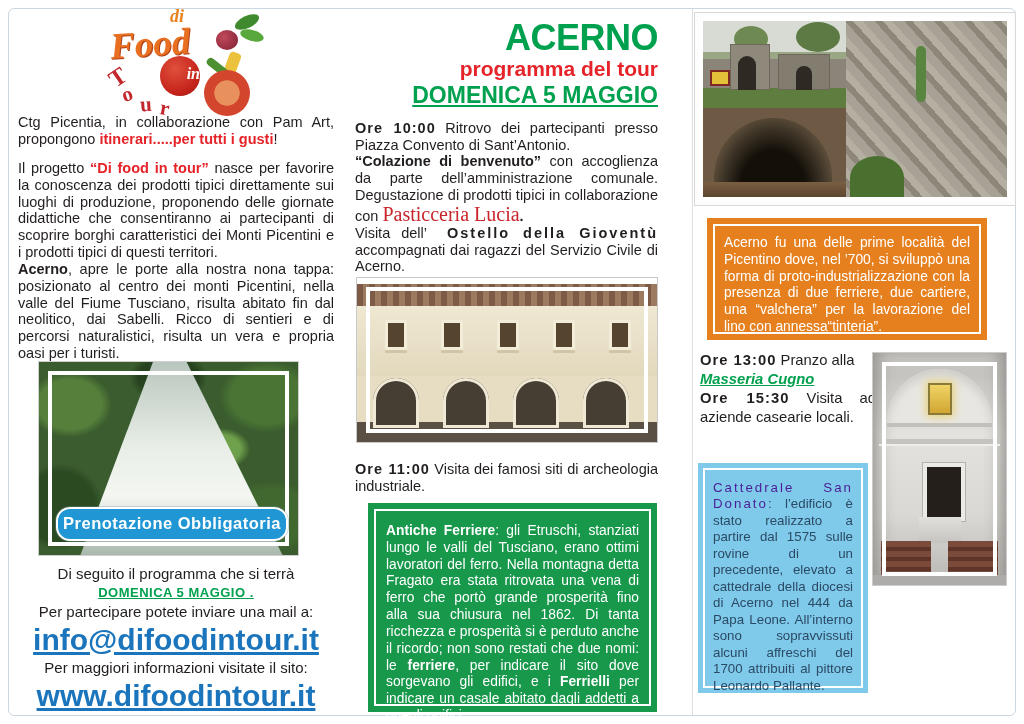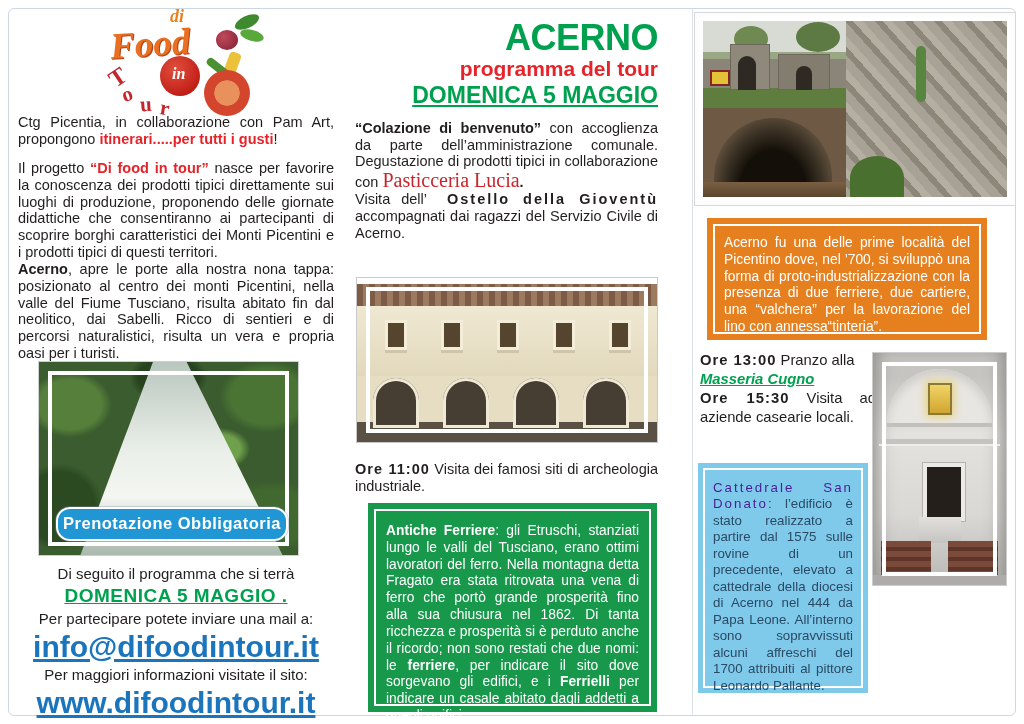--- a/index.html
+++ b/index.html
@@ -20,21 +20,21 @@
   
   .logo{position:absolute;left:108px;top:8px;width:156px;height:108px;}
   .logo .di{position:absolute;left:62px;top:-2px;font-family:"Liberation Serif",serif;font-style:italic;font-weight:bold;color:#E8821E;font-size:18px;}
   .logo .food{position:absolute;left:2px;top:14px;font-family:"Liberation Serif",serif;font-style:italic;font-weight:bold;color:#E87020;font-size:37px;transform:rotate(-4deg);text-shadow:1px 1px 0 #b4431a;}
   .logo .radish{position:absolute;left:108px;top:22px;width:22px;height:20px;border-radius:50%;background:radial-gradient(circle at 35% 35%,#c04a5a,#7e1f33);}
   .logo .leaf1{position:absolute;left:126px;top:8px;width:26px;height:12px;border-radius:50% 50% 50% 50%;background:#3f8a2f;transform:rotate(-25deg);}
   .logo .leaf2{position:absolute;left:132px;top:22px;width:24px;height:11px;border-radius:50%;background:#59a83c;transform:rotate(15deg);}
   .logo .pasta{position:absolute;left:118px;top:44px;width:12px;height:26px;border-radius:4px;background:#ecc23c;transform:rotate(20deg);}
   .logo .pod{position:absolute;left:96px;top:58px;width:34px;height:8px;border-radius:6px;background:#4c9032;transform:rotate(38deg);}
   .logo .tomato-in{position:absolute;left:52px;top:48px;width:40px;height:40px;border-radius:50%;background:radial-gradient(circle at 38% 32%,#e0503c,#c5231b 65%,#971710);}
-  .logo .tomato-in span{position:absolute;left:12px;right:0;top:9px;text-align:left;color:#fff;font-family:"Liberation Serif",serif;font-style:italic;font-weight:bold;font-size:16px;}
+  .logo .tomato-in span{position:absolute;left:0;right:0;top:9px;text-align:right;color:#fff;font-family:"Liberation Serif",serif;font-style:italic;font-weight:bold;font-size:16px;}
   .logo .slice{position:absolute;left:96px;top:62px;width:46px;height:46px;border-radius:50%;background:radial-gradient(circle,#e9915c 0 38%,#d4452e 40% 72%,#b71f14 74%);}
   .logo .t-letter{position:absolute;color:#C3272E;font-family:"Liberation Serif",serif;font-weight:bold;font-size:24px;}
   .logo .t0{left:2px;top:56px;transform:rotate(-34deg);}
   .logo .t1{left:14px;top:74px;transform:rotate(-18deg);font-size:21px;}
   .logo .t2{left:32px;top:84px;transform:rotate(-4deg);font-size:21px;}
   .logo .t3{left:52px;top:88px;transform:rotate(10deg);font-size:21px;}
 
   
   .l-intro{position:absolute;left:18px;top:114px;width:316px;font-size:14.5px;line-height:1.18;}
   .l-body{position:absolute;left:18px;top:160px;width:316px;font-size:14.5px;line-height:1.16;}
@@ -50,21 +50,21 @@
   .river .stream{position:absolute;inset:0;clip-path:polygon(44% 0,57% 0,94% 100%,16% 100%);
     background:linear-gradient(180deg,#b9c6bd 0%,#e9efe8 45%,#f4f6f1 70%,#a9b8ac 100%);}
   .photo-frame{position:absolute;left:9px;top:9px;right:9px;bottom:9px;border:4px solid #ffffff;}
 
   .pill{position:absolute;left:56px;top:507px;width:228px;height:30px;background:#2097D4;border:2px solid #ffffff;
     border-radius:14px;box-shadow:0 0 0 1px rgba(120,150,170,.35);color:#fff;font-weight:bold;font-size:16.5px;
     line-height:28px;text-align:center;letter-spacing:.5px;}
 
   .l-bottom{position:absolute;left:18px;top:565px;width:316px;text-align:center;}
   .l-bottom .lbl{font-size:15px;line-height:1.25;}
-  .l-date{font-size:19px;font-weight:800;color:#00A14E;text-decoration:underline;letter-spacing:.5px;margin:1px 0 3px 0;}
+  .l-date{font-size:13px;font-weight:800;color:#00A14E;text-decoration:underline;letter-spacing:.5px;margin:1px 0 3px 0;}
   .link-big{display:block;font-size:30px;font-weight:bold;color:#1B75BC;text-decoration:underline;line-height:1.05;margin:2px 0 4px 0;}
 
   
   .c-col{position:absolute;left:355px;top:20px;width:303px;}
   .c-title{font-size:36px;font-weight:800;color:#00A14E;text-align:right;letter-spacing:-.5px;line-height:1;}
   .c-sub{font-size:21px;font-weight:800;color:#E52329;text-align:right;line-height:1.25;}
   .c-date{font-size:23px;font-weight:800;color:#00A14E;text-align:right;text-decoration:underline;line-height:1.2;margin-bottom:10px;}
   .c-col p.prg{font-size:14.5px;line-height:1.16;}
   .brand{font-family:"Liberation Serif",serif;color:#C9252C;font-size:20px;line-height:1;}
   .spread{font-weight:bold;letter-spacing:2px;padding-left:20px;}
@@ -168,20 +168,21 @@
     <p class="lbl">Per partecipare potete inviare una mail a:</p>
     <a class="link-big">info@difoodintour.it</a>
     <p class="lbl">Per maggiori informazioni visitate il sito:</p>
     <a class="link-big">www.difoodintour.it</a>
   </div>
 
   <div class="c-col">
     <div class="c-title">ACERNO</div>
     <div class="c-sub">programma del tour</div>
     <div class="c-date">DOMENICA 5 MAGGIO</div>
+    <p class="prg just"><span class="time">Ore 10:00</span><span> Ritrovo dei partecipanti presso Piazza Convento di Sant’Antonio.</span></p>
     <p class="prg just"><span class="b">“Colazione di benvenuto”</span><span> con accoglienza da parte dell’amministrazione comunale. Degustazione di prodotti tipici in collaborazione con </span><span class="brand">Pasticceria Lucia</span><span class="b">.</span></p>
     <p class="prg just"><span>Visita dell’</span><span class="spread">Ostello della Gioventù</span><span> accompagnati dai ragazzi del Servizio Civile di Acerno.</span></p>
   </div>
 
   <div class="cloister">
     <div class="roof"></div>
     <div class="wall"></div>
     <div class="win" style="left:28px"></div>
     <div class="win" style="left:84px"></div>
     <div class="win" style="left:140px"></div>

